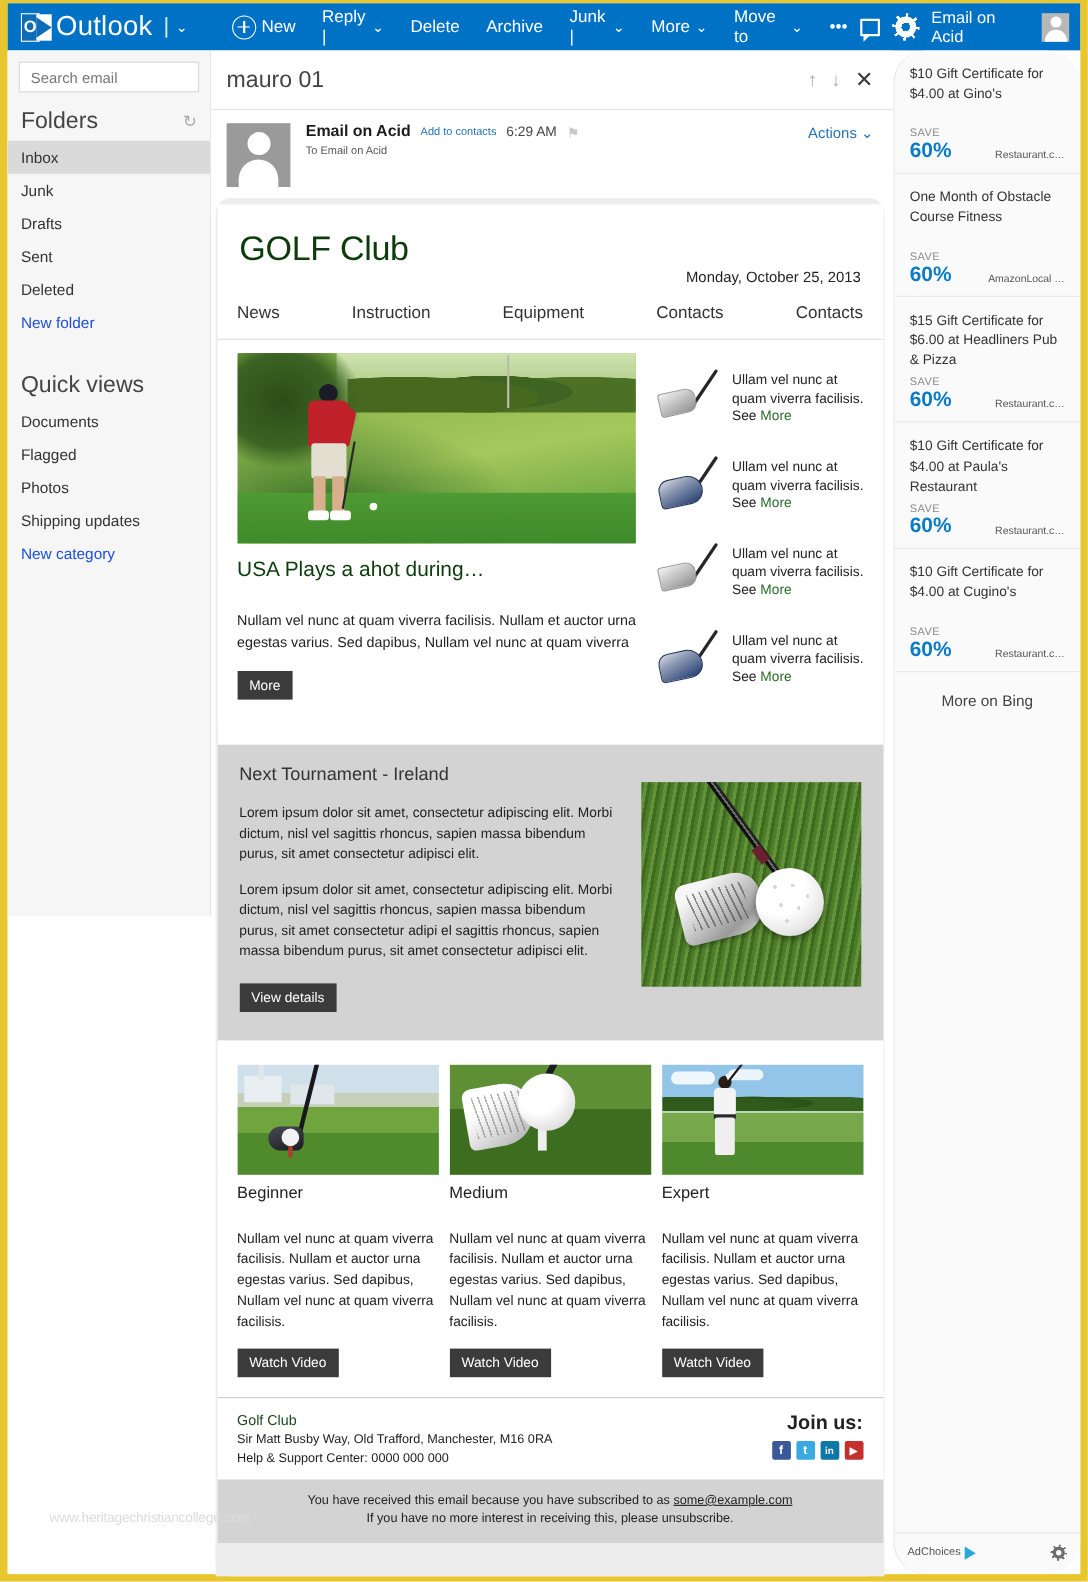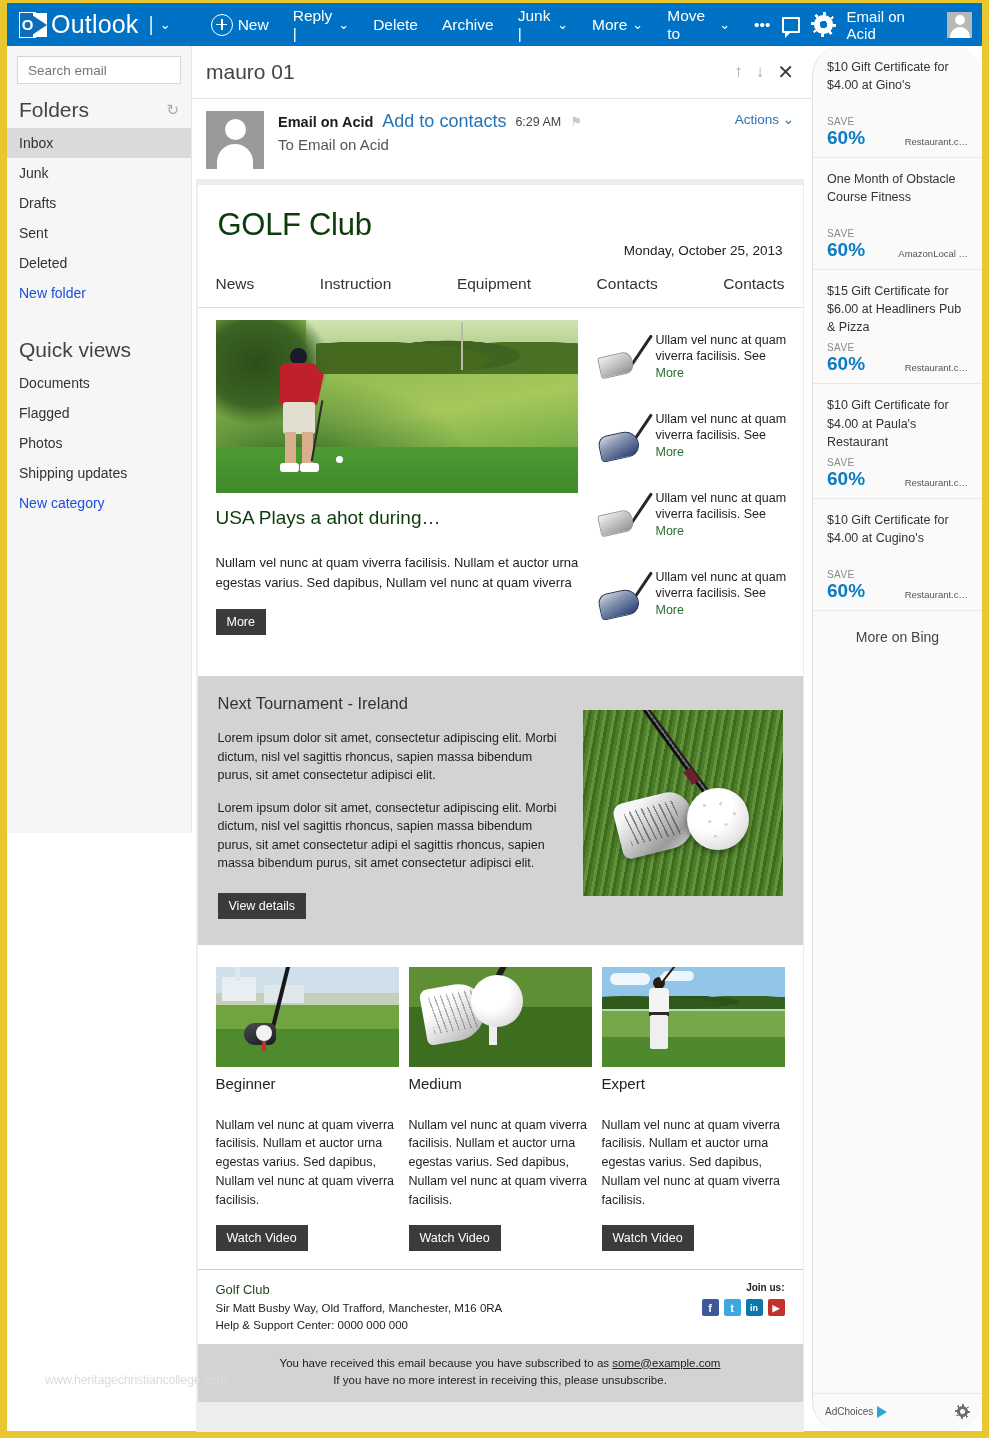--- a/index.html
+++ b/index.html
@@ -142,30 +142,31 @@
 
   .from-row { display:flex; padding: 12px 18px 10px 14px; }
   .avatar-lg {
     width:58px;height:58px;background:#9a9a9a;position:relative;overflow:hidden;flex:0 0 58px;
   }
   .avatar-lg::before{content:"";position:absolute;left:19px;top:8px;width:21px;height:21px;border-radius:50%;background:#fff;}
   .avatar-lg::after{content:"";position:absolute;left:11px;top:33px;width:36px;height:30px;border-radius:18px 18px 0 0;background:#fff;}
   .from-meta { padding-left:14px; flex:1; min-width:0;}
   .from-line1 { display:flex; align-items:center; gap:9px; }
   .from-name { font-size:14.5px; font-weight:bold; color:#1c1c1c; }
-  .add-contacts { font-size:18px; color:#2573b5; }
+  .add-contacts { font-size:10px; color:#2573b5; }
   .time { font-size:12.5px; color:#444; }
   .flag-ico { color:#c9c9c9; font-size:13px; }
-  .to-line { font-size:15px; color:#555; margin-top:4px; }
+  .to-line { font-size:10px; color:#555; margin-top:4px; }
   .actions-link { margin-left:auto; font-size:13.5px; color:#2573b5; white-space:nowrap; padding-left:10px;}
 
   
   .mail-body {
     margin: 0 8px 0 4px; background:#ededed; padding: 6px 0 0 0;
     position:relative;
+    border-radius:14px;
   }
   .mail-inner { width: 605px; margin: 0 auto; background:#fff; }
   .golf-header {
     padding: 22px 20px 0 20px; background:#fff; position:relative;
   }
   .golf-title { font-size: 31px; color:#0c3b0c; font-weight:400; letter-spacing:-0.3px;}
   .golf-date { position:absolute; right:20px; top:58px; font-size:13.5px; color:#222; }
   .golf-nav {
     display:flex; padding: 32px 18px 14px 18px; border-bottom:1px solid #dcdcdc;
     justify-content: space-between; background:#fff;
@@ -214,21 +215,21 @@
 
   .news-title { font-size:19px; color:#0c3b0c; margin: 14px 0 0 0; font-weight:400;}
   .news-text { font-size:13px; color:#222; line-height:1.5; margin-top:24px; }
   .btn-dark {
     display:inline-block; background:#3b3b3b; color:#fff; font-size:12.5px;
     padding: 6px 11px; margin-top:17px;
   }
 
   .news-right { flex:1; padding-top: 6px; }
   .prod {
-    display:flex; align-items:center; margin-bottom: 19px; gap: 1px;
+    display:flex; align-items:flex-end; margin-bottom: 19px; gap: 11px;
   }
   .club-ico {
     width: 62px; height: 60px; flex: 0 0 62px; position:relative;
   }
   .club-ico .shaft{
     position:absolute; right:2px; top:10px; width:3px; height:42px;
     background:#26262c; transform: rotate(34deg); transform-origin: top right; border-radius:2px;
   }
   .club-ico .head{
     position:absolute; left:6px; top:28px; width:34px; height:22px;
@@ -343,21 +344,21 @@
   .col .btn-dark { margin-top: 16px; }
 
   
   .mail-foot {
     border-top:1px solid #ccc; padding: 12px 18px 10px 18px; display:flex; background:#fff;
   }
   .foot-left { flex:1; }
   .foot-brand { font-size:13px; color:#1d4a1d; margin-bottom:3px; }
   .foot-line { font-size:11.5px; color:#222; line-height:1.45; }
   .foot-right { text-align:right; }
-  .join { font-size:10px; font-weight:bold; color:#222; margin-bottom:6px;}
+  .join { font-size:18px; font-weight:bold; color:#222; margin-bottom:6px;}
   .socials { display:flex; gap:5px; justify-content:flex-end;}
   .soc { width:17px;height:17px;border-radius:2px;color:#fff;font-size:11px;font-weight:bold;
         display:flex;align-items:center;justify-content:center;}
   .soc.fb{background:#3b5998;} .soc.tw{background:#3aa9e0;}
   .soc.li{background:#0e76a8;font-size:9px;} .soc.yt{background:#c4302b;font-size:9px;}
 
   .unsub {
     background:#d3d3d3; text-align:center; padding: 11px 10px 12px 10px;
     font-size:11.5px; color:#222; line-height:1.55;
   }

